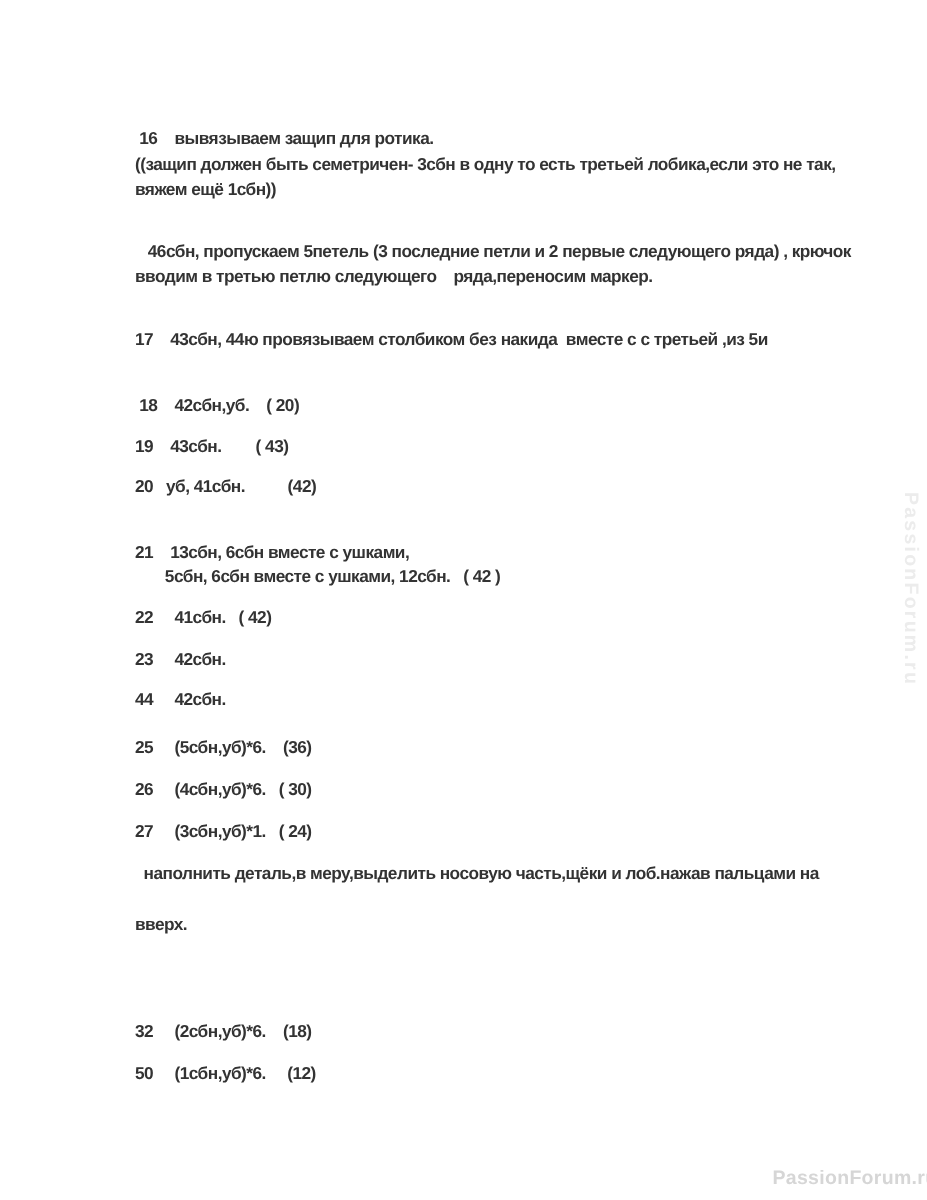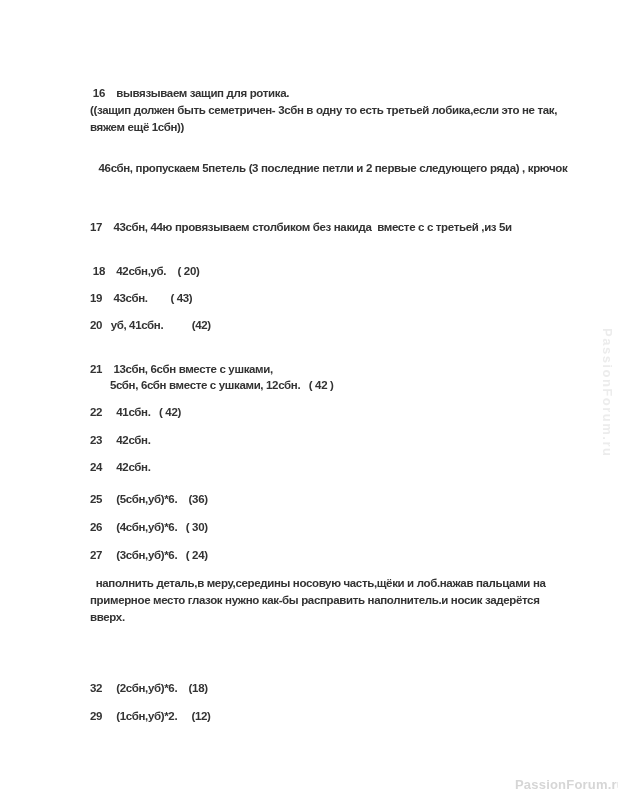--- a/index.html
+++ b/index.html
@@ -52,33 +52,33 @@
   }
 </style>
 </head>
 <body>
 
 <div class="page">
   <div class="ln" style="top:86px"> 16    вывязываем защип для ротика.</div>
   <div class="ln" style="top:103px">((защип должен быть семетричен- 3сбн в одну то есть третьей лобика,если это не так,</div>
   <div class="ln" style="top:120px">вяжем ещё 1сбн))</div>
   <div class="ln" style="top:161px">   46сбн, пропускаем 5петель (3 последние петли и 2 первые следующего ряда) , крючок</div>
+  <div class="ln" style="top:178px">вводим в третью петлю следующего    ряда,переносим маркер.</div>
   <div class="ln" style="top:220px">17    43сбн, 44ю провязываем столбиком без накида  вместе с с третьей ,из 5и</div>
   <div class="ln" style="top:264px"> 18    42сбн,уб.    ( 20)</div>
   <div class="ln" style="top:291px">19    43сбн.        ( 43)</div>
   <div class="ln" style="top:318px">20   уб, 41сбн.          (42)</div>
   <div class="ln" style="top:362px">21    13сбн, 6сбн вместе с ушками,</div>
   <div class="ln" style="top:378px">       5сбн, 6сбн вместе с ушками, 12сбн.   ( 42 )</div>
   <div class="ln" style="top:405px">22     41сбн.   ( 42)</div>
   <div class="ln" style="top:433px">23     42сбн.</div>
-  <div class="ln" style="top:460px">24     42сбн.</div>
+  <div class="ln" style="top:460px">44     42сбн.</div>
   <div class="ln" style="top:492px">25     (5сбн,уб)*6.    (36)</div>
   <div class="ln" style="top:520px">26     (4сбн,уб)*6.   ( 30)</div>
-  <div class="ln" style="top:548px">27     (3сбн,уб)*6.   ( 24)</div>
-  <div class="ln" style="top:576px">  наполнить деталь,в меру,середины носовую часть,щёки и лоб.нажав пальцами на</div>
-  <div class="ln" style="top:593px">примерное место глазок нужно как-бы расправить наполнитель.и носик задерётся</div>
+  <div class="ln" style="top:548px">27     (3сбн,уб)*1.   ( 24)</div>
+  <div class="ln" style="top:576px">  наполнить деталь,в меру,выделить носовую часть,щёки и лоб.нажав пальцами на</div>
   <div class="ln" style="top:610px">вверх.</div>
   <div class="ln" style="top:681px">32     (2сбн,уб)*6.    (18)</div>
-  <div class="ln" style="top:709px">29     (1сбн,уб)*2.     (12)</div>
+  <div class="ln" style="top:709px">50     (1сбн,уб)*6.     (12)</div>
 
   <div class="wm-bottom">PassionForum.ru</div>
   <div class="wm-side">PassionForum.ru</div>
 </div>
 
 </body></html>

